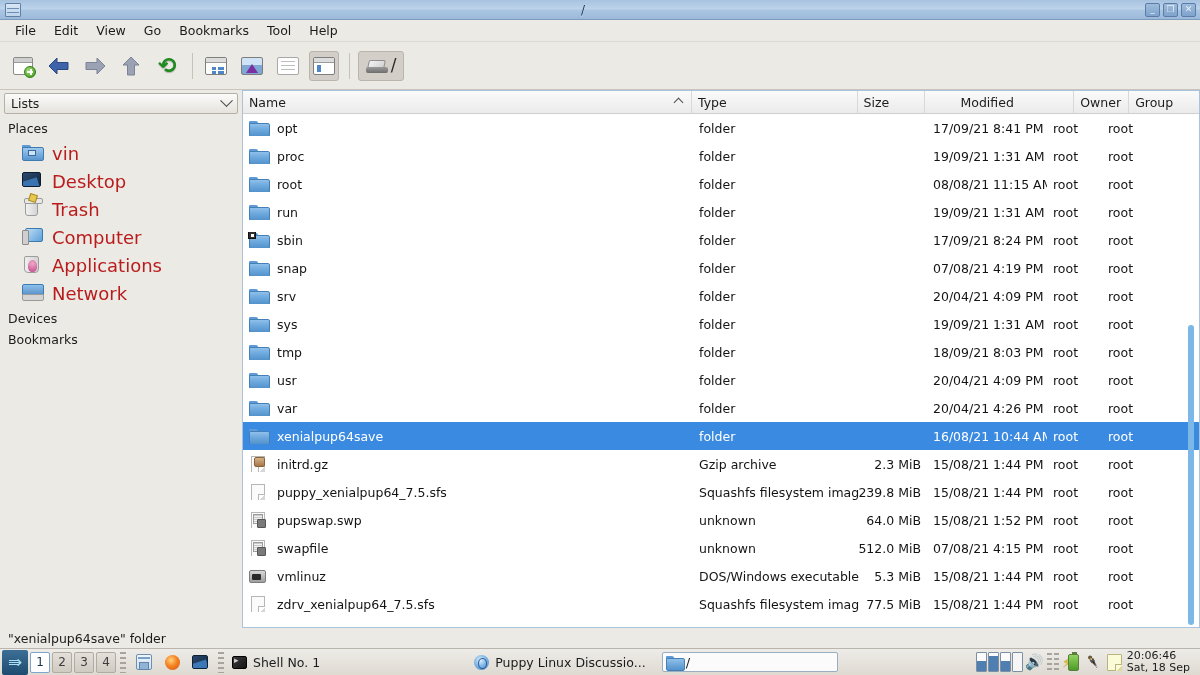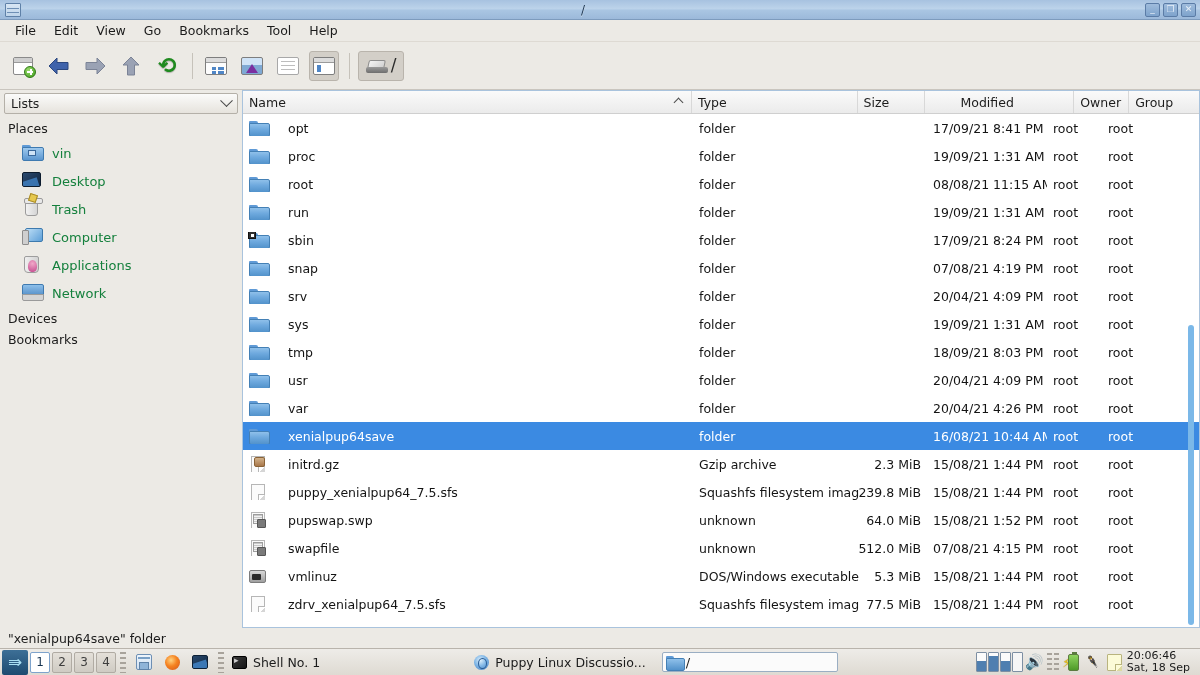--- a/index.html
+++ b/index.html
@@ -122,21 +122,21 @@
     margin: 3px 4px 0 4px; height: 21px; background: linear-gradient(to bottom,#fbfbfa,#e6e3dd);
     border: 1px solid #b4b0a8; border-radius: 2px; display: flex; align-items: center;
     padding: 0 6px; font-size: 12.5px; color: #1b1b1b; cursor: pointer;
   }
   .lists-combo .label { flex: 1; }
   .chev { width: 9px; height: 9px; border-right: 1.6px solid #4a4a4a; border-bottom: 1.6px solid #4a4a4a;
      transform: rotate(45deg) translate(-2px,-2px); }
 
   .places-head { font-size: 12.5px; color: #1b1b1b; padding: 7px 0 3px 8px; }
   .place-row { display: flex; align-items: center; height: 28px; padding-left: 22px; cursor: pointer; }
-  .place-row .txt { font-size: 13px; color: #15803d; margin-left: 10px; }
+  .place-row .txt { font-size: 18px; color: #b91c1c; margin-left: 10px; }
   .pic { width: 20px; height: 18px; position: relative; flex: none; }
 
   .folder-ic { width:20px; height:15px; position:relative; }
   .folder-ic::before { content:""; position:absolute; left:0; top:1px; width:9px; height:4px;
       background:#5f9ad6; border-radius:1px 2px 0 0; }
   .folder-ic::after { content:""; position:absolute; left:0; top:3px; width:20px; height:12px;
       background: linear-gradient(to bottom,#87bbe8 0%, #6aa6dc 45%, #4f8dc8 100%);
       border:1px solid #3f7ab0; border-radius:1px 2px 2px 2px; }
 
   .home-ic::after { background: linear-gradient(to bottom,#9ec9ee,#5a95cf); }
@@ -187,21 +187,21 @@
   .col-type { width: 166px; }
   .col-size { width: 68px; justify-content: flex-end; }
   .col-mod  { width: 120px; margin-left: 29px; }
   .col-owner{ width: 55px; }
   .col-group{ width: 70px; border-right: none; }
 
   .fl-body { position: absolute; left:0; top: 23px; right: 0; bottom: 0; overflow: hidden; }
   .fl-row { display: flex; align-items: center; height: 28px; font-size: 12.5px; color: #141414; cursor: default; }
   .fl-row.selected { background: #3b8ae2; color: #fff; }
   .fl-td { padding: 0 6px; overflow: hidden; white-space: nowrap; display: flex; align-items: center; }
-  .td-name { width: 450px; gap: 11px; }
+  .td-name { width: 450px; }
   .td-type { width: 166px; }
   .td-size { width: 68px; justify-content: flex-end; }
   .td-mod  { width: 120px; }
   .td-owner{ width: 55px; }
   .td-group{ width: 70px; }
 
   .row-ic { width: 19px; height: 16px; margin-right: 9px; flex: none; position: relative; }
 
   .fic-folder::before { content:""; position:absolute; left:0; top:1px; width:9px; height:4px; background:#5f9ad6; border-radius:1px 2px 0 0;}
   .fic-folder::after { content:""; position:absolute; left:0; top:3px; width:19px; height:12px;

